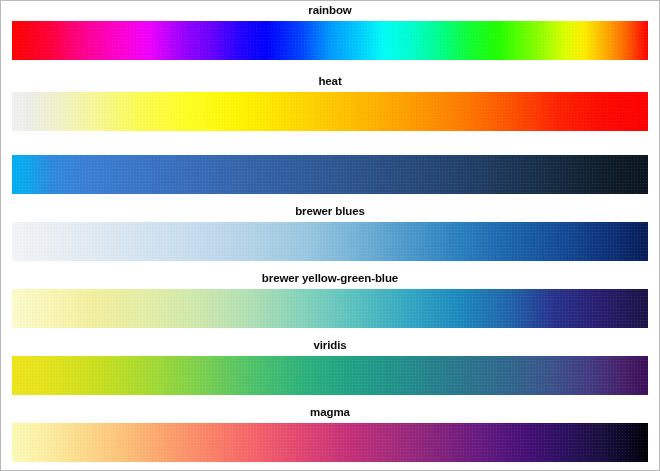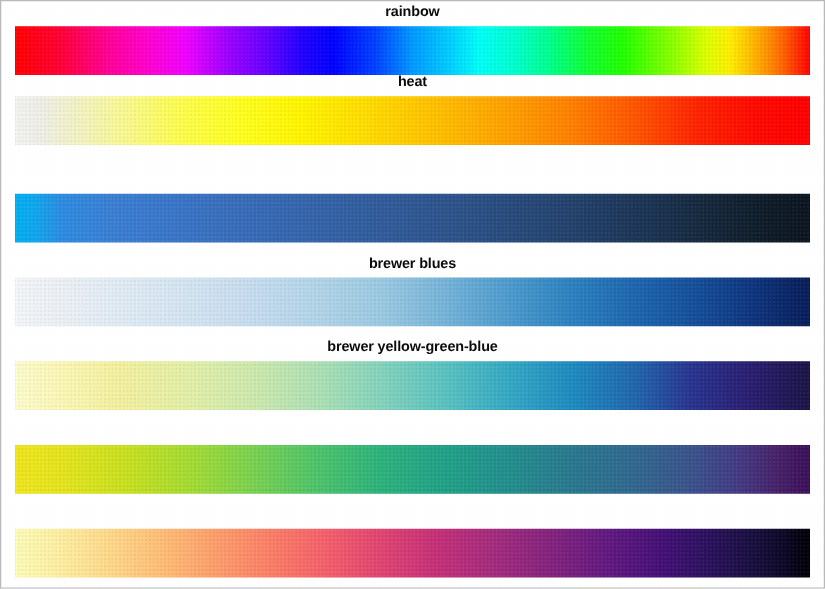--- a/index.html
+++ b/index.html
@@ -77,21 +77,21 @@
 
 <div id="canvas" style="background: rgb(255, 255, 255); border-color: rgb(185, 185, 185);">
 
   <div class="panel" style="top:2px">
     <div class="panel-title" style="color: rgb(11, 11, 11);">rainbow</div>
     <div class="bar" style="background: linear-gradient(to right, rgb(255, 0, 0) 0%, rgb(255, 0, 51) 5.5%, rgb(255, 0, 153) 12%, rgb(255, 0, 204) 16.5%, rgb(240, 0, 255) 21.5%, rgb(153, 0, 255) 27%, rgb(102, 0, 255) 31.5%, rgb(34, 0, 255) 36%, rgb(0, 0, 255) 40%, rgb(0, 68, 255) 45.5%, rgb(0, 153, 255) 50%, rgb(0, 204, 255) 54.5%, rgb(0, 255, 247) 58.5%, rgb(0, 255, 204) 63%, rgb(0, 255, 136) 67.5%, rgb(17, 255, 51) 72%, rgb(34, 255, 0) 76.5%, rgb(136, 255, 0) 82.5%, rgb(221, 255, 0) 87%, rgb(255, 238, 0) 90%, rgb(255, 170, 0) 93.5%, rgb(255, 102, 0) 96.5%, rgb(255, 0, 0) 100%);">
         <div class="noise"></div>
       </div>
   </div>
 
-  <div class="panel" style="top:58px">
+  <div class="panel" style="top:73px">
     <div class="panel-title" style="color: rgb(11, 11, 11);">heat</div>
     <div class="bar" style="background: linear-gradient(to right, rgb(242, 242, 242) 0%, rgb(239, 239, 232) 3%, rgb(242, 242, 200) 7.5%, rgb(248, 248, 152) 13%, rgb(252, 252, 85) 20%, rgb(255, 255, 34) 28%, rgb(255, 245, 0) 36%, rgb(255, 221, 0) 44%, rgb(255, 192, 0) 53%, rgb(255, 160, 0) 62%, rgb(255, 128, 0) 70%, rgb(255, 85, 0) 78%, rgb(255, 34, 0) 86%, rgb(255, 10, 0) 93%, rgb(255, 0, 0) 100%);">
         <div class="noise"></div>
       </div>
   </div>
 
   <div class="panel" style="top:136px">
     <div class="bar" style="background: linear-gradient(to right, rgb(0, 176, 240) 0%, rgb(16, 166, 238) 2.5%, rgb(46, 139, 224) 6%, rgb(59, 127, 212) 12%, rgb(58, 115, 196) 22%, rgb(54, 103, 175) 34%, rgb(49, 92, 155) 46%, rgb(43, 80, 133) 58%, rgb(35, 66, 108) 70%, rgb(27, 51, 82) 80%, rgb(20, 38, 57) 88%, rgb(14, 27, 39) 95%, rgb(11, 21, 32) 100%);">
         <div class="noise"></div>
       </div>
@@ -105,25 +105,27 @@
   </div>
 
   <div class="panel" style="top:203px">
     <div class="panel-title" style="color: rgb(11, 11, 11);">brewer blues</div>
     <div class="bar" style="background: linear-gradient(to right, rgb(243, 245, 247) 0%, rgb(237, 241, 245) 5%, rgb(226, 236, 244) 12%, rgb(214, 230, 242) 20%, rgb(198, 220, 239) 30%, rgb(179, 212, 232) 38%, rgb(156, 201, 226) 46%, rgb(118, 180, 216) 54%, rgb(78, 155, 205) 62%, rgb(44, 129, 192) 70%, rgb(29, 102, 174) 78%, rgb(21, 77, 152) 86%, rgb(14, 52, 125) 93%, rgb(8, 29, 88) 100%);">
         <div class="noise"></div>
       </div>
   </div>
 
   <div class="panel" style="top:337px">
+    <div class="panel-title" style="color: rgb(11, 11, 11);">viridis</div>
     <div class="bar" style="background: linear-gradient(to right, rgb(240, 229, 29) 0%, rgb(228, 228, 30) 6%, rgb(200, 224, 32) 14%, rgb(165, 219, 52) 22%, rgb(122, 209, 81) 30%, rgb(78, 195, 107) 38%, rgb(45, 178, 125) 46%, rgb(33, 161, 135) 54%, rgb(35, 142, 141) 62%, rgb(42, 120, 142) 70%, rgb(49, 104, 142) 78%, rgb(59, 82, 139) 85%, rgb(68, 58, 131) 91%, rgb(71, 33, 105) 96%, rgb(59, 15, 88) 100%);">
         <div class="noise"></div>
       </div>
   </div>
 
   <div class="panel" style="top:404px">
+    <div class="panel-title" style="color: rgb(11, 11, 11);">magma</div>
     <div class="bar" style="background: linear-gradient(to right, rgb(252, 251, 184) 0%, rgb(253, 240, 165) 5%, rgb(254, 220, 141) 11%, rgb(254, 192, 120) 18%, rgb(253, 159, 108) 25%, rgb(251, 127, 104) 32%, rgb(244, 96, 107) 39%, rgb(224, 69, 114) 46%, rgb(197, 48, 120) 53%, rgb(164, 44, 125) 60%, rgb(133, 35, 125) 67%, rgb(100, 26, 128) 74%, rgb(69, 16, 119) 81%, rgb(43, 17, 94) 87%, rgb(24, 15, 61) 93%, rgb(11, 7, 36) 97%, rgb(0, 0, 4) 100%);">
         <div class="noise"></div>
       </div>
   </div>
 
   <div class="page-noise"></div>
 </div>
 
 </body></html>

